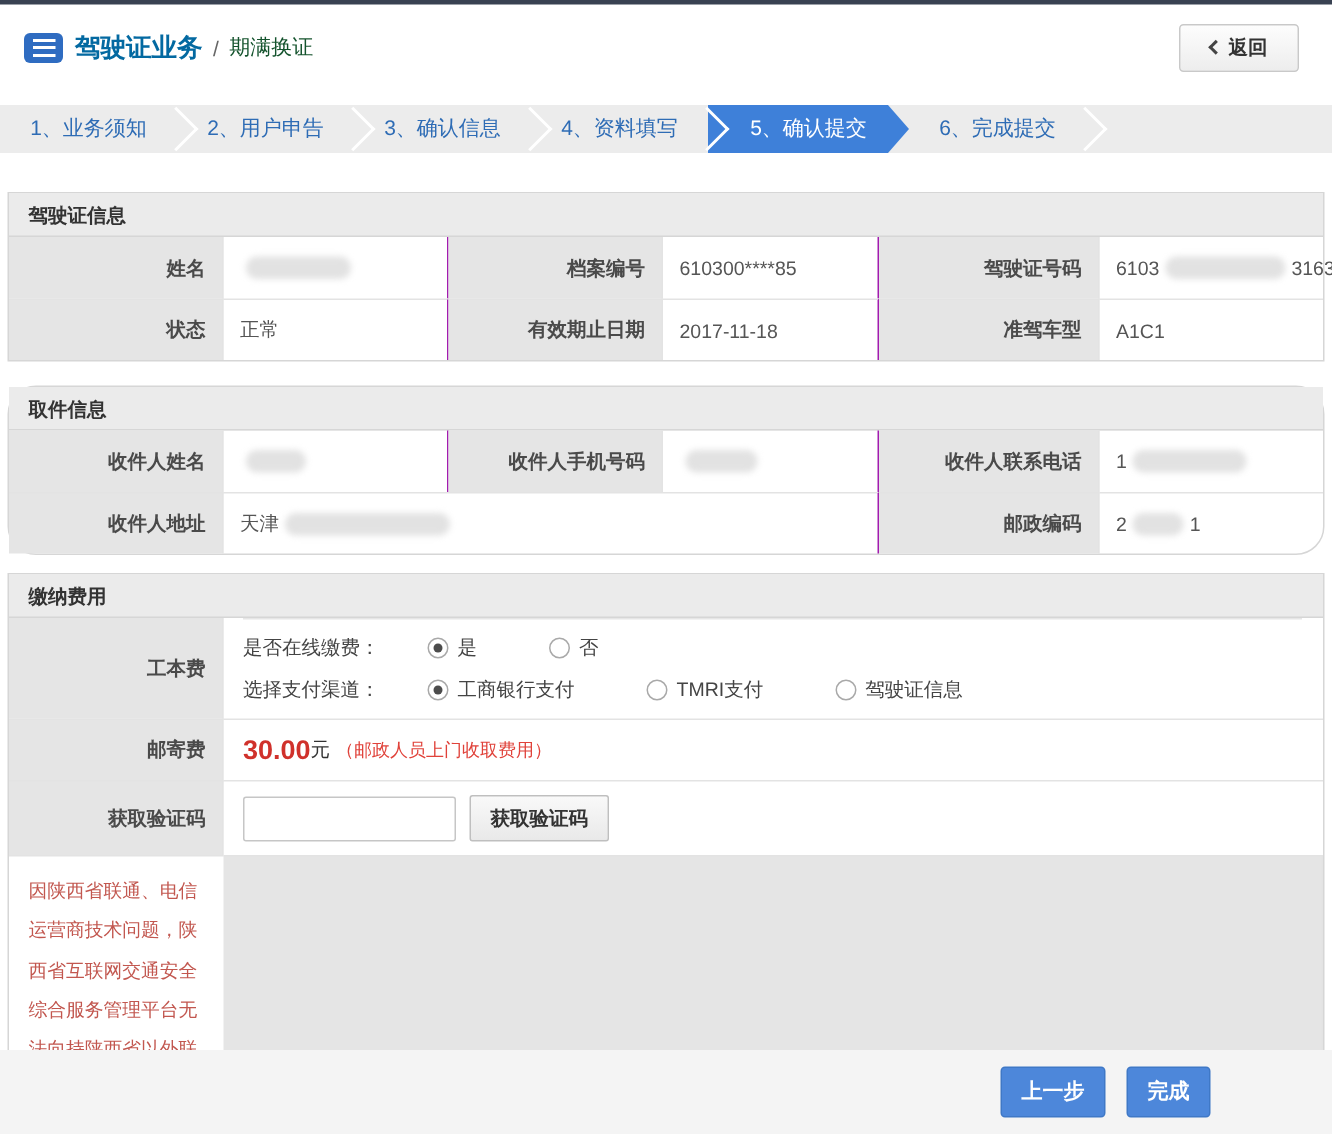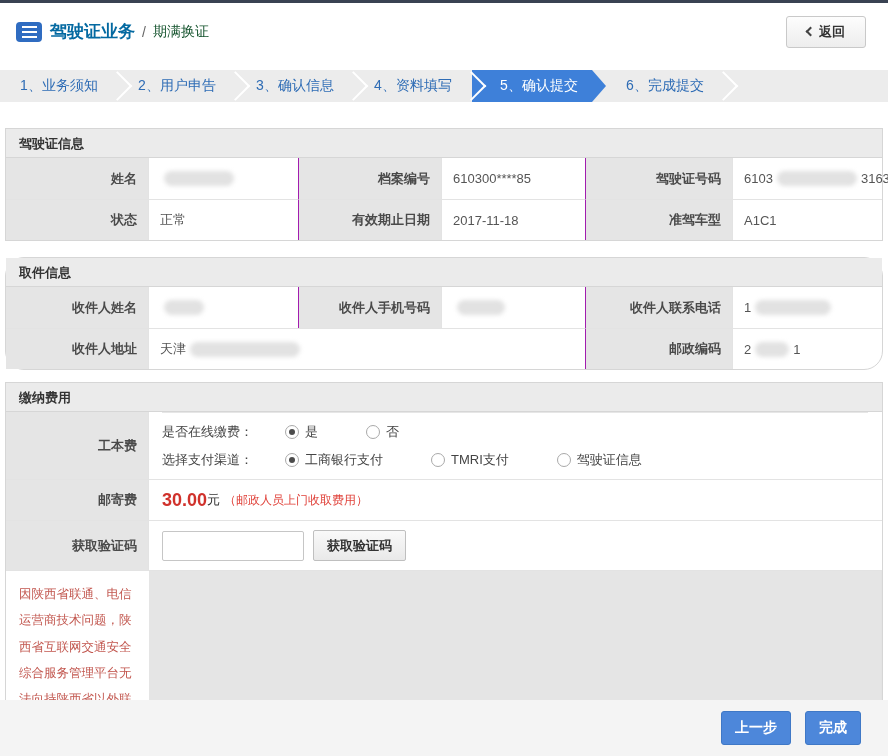--- a/index.html
+++ b/index.html
@@ -121,21 +121,21 @@
   }
   .tip-text {
     display: block; padding: 10px 16px 10px 13px; font-size: 12.5px; color: #c2574f;
     line-height: 2.1; align-self: center;
   }
 
   
   .footer {
     position: absolute; left: 0; right: 0; bottom: 0; height: 56px;
     background: #f4f4f4; display: flex; align-items: center;
-    justify-content: flex-end; padding-right: 27px; gap: 14px;
+    justify-content: flex-end; padding-right: 81px; gap: 14px;
   }
   .btn-blue {
     background: #4d87da; border: 1px solid #3f78c6; color: #fff;
     font-size: 14px; font-weight: bold; padding: 7px 13px; border-radius: 3px;
     cursor: pointer; font-family: inherit;
   }
 </style>
 </head>
 <body>
 

